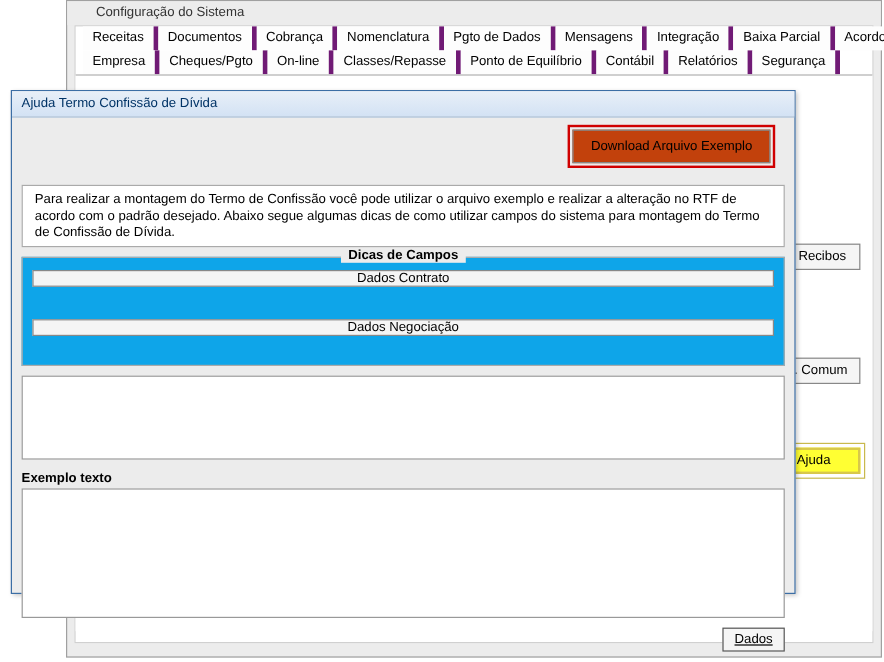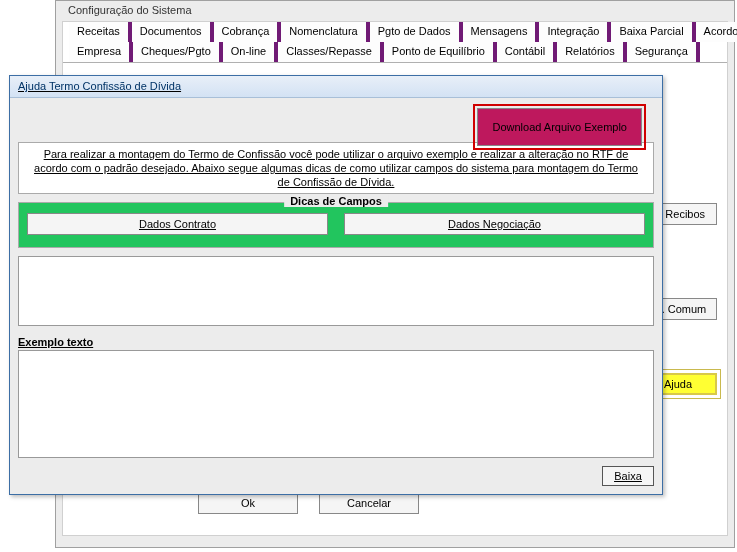--- a/index.html
+++ b/index.html
@@ -18,21 +18,21 @@
     position: absolute;
     left: 55px;
     top: 0;
     width: 680px;
     height: 548px;
     border: 1px solid #a0a0a0;
     background: #ececec;
   }
   .parent-header {
     height: 20px;
-    padding: 3px 12px;
+    padding: 3px 24px;
     font-size: 11px;
     color: #333;
     background: #ececec;
   }
   .parent-body {
     background: #fff;
     margin: 0 6px 6px 6px;
     border: 1px solid #d0d0d0;
     height: 515px;
     position: relative;
@@ -100,21 +100,20 @@
   
   .dialog {
     position: absolute;
     left: 9px;
     top: 75px;
     width: 654px;
     height: 420px;
     border: 1px solid #3c6ea5;
     background: #ececec;
     box-shadow: 2px 2px 4px rgba(0,0,0,0.25);
-    text-decoration: underline;
   }
   .dialog-title {
     height: 22px;
     background: linear-gradient(#e8eff8, #d3e2f4);
     border-bottom: 1px solid #a8bfd8;
     color: #003366;
     font-size: 11px;
     padding: 4px 8px;
   }
   .dialog-body {
@@ -123,58 +122,58 @@
     height: 396px;
   }
   .download-wrap {
     position: absolute;
     right: 16px;
     top: 6px;
     border: 2px solid #d00000;
     padding: 2px;
   }
   .download-btn {
-    height: 38px;
+    height: 28px;
     border: 1px solid #888;
-    background: #be185d;
+    background: #c2410c;
     padding: 0 14px;
     font-size: 11px;
     display: flex;
     align-items: center;
     cursor: pointer;
   }
   .info-box {
-    margin-top: 36px;
+    margin-top: 48px;
     border: 1px solid #aaa;
     background: #fff;
     padding: 4px 10px;
-    text-align: center;
     font-size: 11px;
     line-height: 14px;
   }
   .fieldset {
     position: relative;
     border: 1px solid #aaa;
     margin-top: 8px;
-    padding: 10px 8px 12px 8px;
-    background: #22c55e;
+    padding: 10px 8px 24px 8px;
+    background: #0ea5e9;
   }
   .fieldset-legend {
     position: absolute;
     top: -8px;
     left: 50%;
     transform: translateX(-50%);
     background: #ececec;
     padding: 0 6px;
     font-weight: bold;
     font-size: 11px;
   }
   .fieldset-row {
     display: flex;
-    gap: 16px;
+    gap: 27px;
+    flex-direction: column;
   }
   .fieldset-row .btn { flex: 1; min-width: 0; }
   .textbox {
     margin-top: 8px;
     border: 1px solid #999;
     background: #fff;
     height: 70px;
   }
   .label {
     margin-top: 10px;
@@ -255,16 +254,16 @@
       <div class="fieldset-legend">Dicas de Campos</div>
       <div class="fieldset-row">
         <div class="btn">Dados Contrato</div>
         <div class="btn">Dados Negociação</div>
       </div>
     </div>
     <div class="textbox"></div>
     <div class="label">Exemplo texto</div>
     <div class="textbox2"></div>
     <div class="dialog-bottom">
-      <div class="sair-btn">Baixa</div>
+      <div class="sair-btn">Dados</div>
     </div>
   </div>
 </div>
 
 </body></html>

